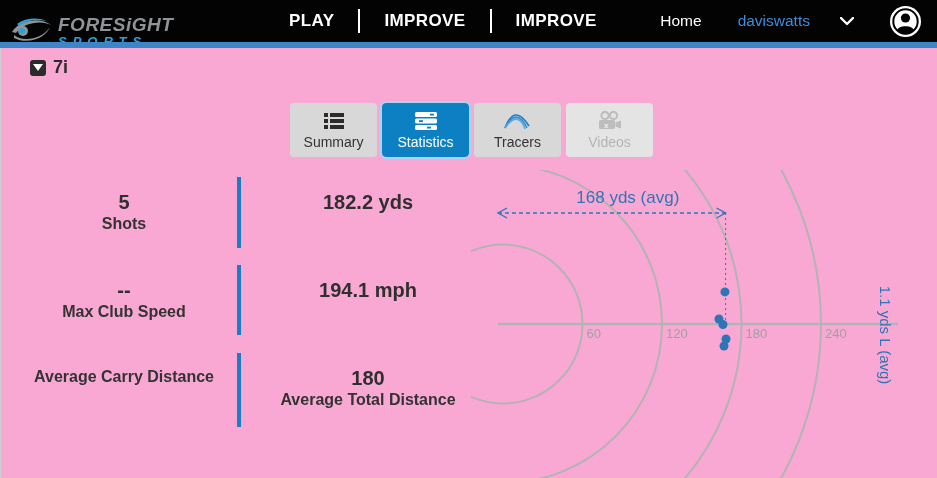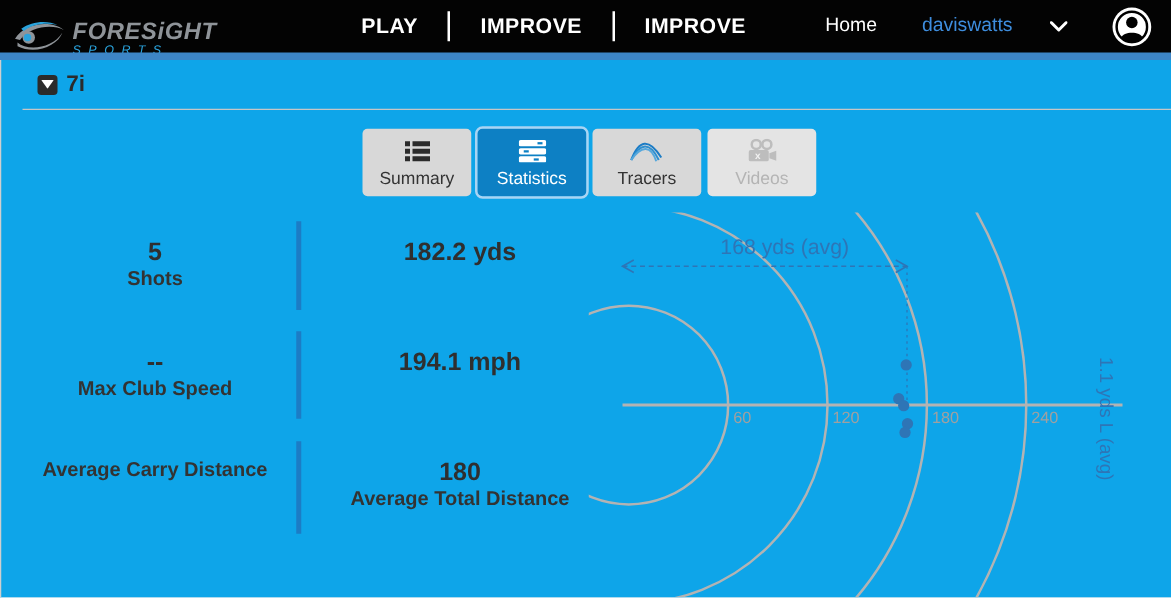--- a/index.html
+++ b/index.html
@@ -6,34 +6,34 @@
   *{box-sizing:border-box;font-family:"Liberation Sans",sans-serif;}
   .screen{position:relative;width:937px;height:478px;background:#fff;overflow:hidden;}
 
   
   .topnav{position:absolute;left:0;top:0;width:937px;height:48px;background:#030303;display:flex;align-items:flex-end;}
   .accent-bar{position:absolute;left:0;top:42px;width:937px;height:6px;background:#3d85c6;}
 
   .brand{display:flex;align-items:center;gap:4px;padding-left:8px;cursor:pointer;}
   .brand-text{display:flex;flex-direction:column;line-height:1;}
   .brand-line1{font-style:italic;font-weight:700;font-size:19px;color:#8f9499;letter-spacing:.5px;}
-  .brand-line2{font-style:italic;font-weight:400;font-size:10px;color:#2aa3dc;letter-spacing:6px;margin-top:1px;}
+  .brand-line2{font-style:italic;font-weight:700;font-size:13px;color:#2aa3dc;letter-spacing:6px;margin-top:1px;}
 
   .nav-menu{position:absolute;left:285px;top:0;height:42px;display:flex;align-items:center;}
   .nav-item{color:#fff;font-weight:700;font-size:17px;letter-spacing:.4px;padding:0 4px;cursor:pointer;}
   .nav-sep{width:2px;height:24px;background:#fff;margin:0 20px;}
 
   .nav-right{position:absolute;right:16px;top:0;height:42px;display:flex;align-items:center;gap:36px;}
   .home-link{color:#fff;font-size:15.5px;cursor:pointer;}
   .user-link{color:#3e8ddd;font-size:15.5px;cursor:pointer;}
   .chevron{display:flex;align-items:center;cursor:pointer;margin-left:-6px;}
   .avatar{width:31px;height:31px;border-radius:50%;background:#fff;display:flex;align-items:center;justify-content:center;cursor:pointer;}
 
   
-  .content{position:absolute;left:0;top:48px;width:937px;height:430px;background:#0ea5e9;border-left:1px solid #cfcfcf;}
+  .content{position:absolute;left:0;top:48px;width:937px;height:430px;background:#f9a8d4;border-left:1px solid #cfcfcf;}
 
   .club-row{position:absolute;left:29px;top:9px;display:flex;align-items:center;gap:7px;}
   .club-toggle{width:16px;height:16px;background:#2b2b2b;border-radius:3px;display:flex;align-items:center;justify-content:center;cursor:pointer;}
   .club-label{font-weight:700;font-size:18px;color:#2b2b2b;}
   .club-divider{position:absolute;left:17px;right:0;top:39px;height:1px;background:#c6c6c6;}
 
   
   .tabs{position:absolute;left:289px;top:55px;display:flex;gap:5px;}
   .tab{width:87px;height:54px;border-radius:4px;background:#d8d8d8;display:flex;flex-direction:column;align-items:center;justify-content:center;gap:3px;cursor:pointer;border:none;}
   .tab .tab-label{font-size:14px;color:#333;}

